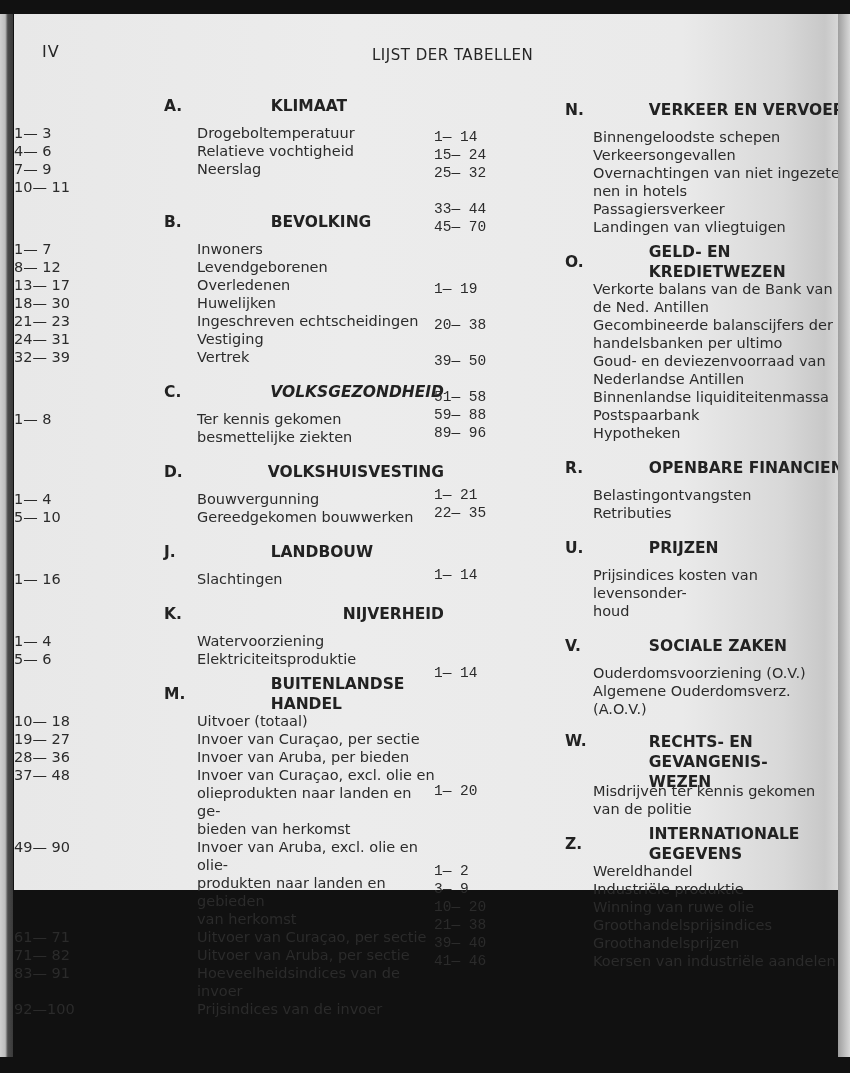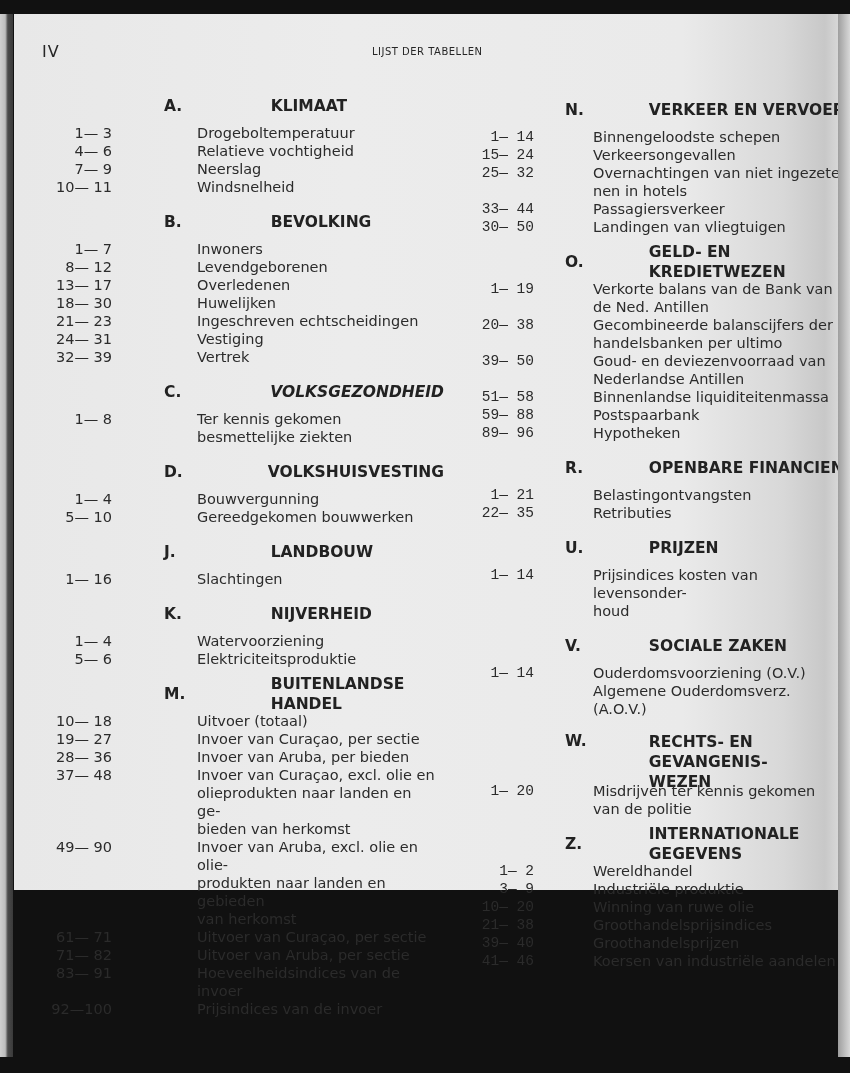--- a/index.html
+++ b/index.html
@@ -15,30 +15,30 @@
   }
   .binding {
     position: absolute; left: 0; top: 14px; width: 13px; height: 1043px;
     background: linear-gradient(90deg, #cfcfcf 0%, #bdbdbd 40%, #4a4a4a 60%, #3a3a3a 100%);
   }
   .page-edge {
     position: absolute; right: 0; top: 14px; width: 12px; height: 1043px;
     background: linear-gradient(90deg, #9e9e9e, #d8d8d8);
   }
   .page-num { position: absolute; left: 28px; top: 28px; font-size: 16px; letter-spacing: 1px; }
-  .running-title { position: absolute; left: 358px; top: 32px; font-size: 10px; letter-spacing: 0.5px; }
+  .running-title { position: absolute; left: 358px; top: 32px; font-size: 15px; letter-spacing: 0.5px; }
   .col { position: absolute; }
   .col.left { left: 0; top: 80px; width: 430px; }
   .col.right { left: 420px; top: 84px; width: 430px; }
   .section { position: relative; }
   .sec-head { display: flex; font-size: 15.5px; font-weight: bold; color: #222; height: 24px; align-items: center; }
   .sec-letter { width: 30px; text-align: left; }
   .rows { margin-top: 6px; }
   .row { display: flex; font-size: 14.5px; line-height: 18px; color: #2b2b2b; }
-  .rng { text-align: right; white-space: nowrap; }
+  .rng { white-space: nowrap; }
   .desc { white-space: pre-line; }
   .left .sec-head { padding-left: 150px; }
   .left .rng { width: 98px; }
   .left .desc { margin-left: 85px; width: 240px; }
   .right .sec-head { padding-left: 131px; }
   .right .rng { width: 100px; font-family: Liberation Mono, monospace; }
   .right .desc { margin-left: 59px; width: 260px; }
   .gap { height: 14px; }
 </style>
 </head>
@@ -63,21 +63,20 @@
           <div class="row">
             <span class="rng">4— 6</span>
             <span class="desc">Relatieve vochtigheid</span>
           </div>
           <div class="row">
             <span class="rng">7— 9</span>
             <span class="desc">Neerslag</span>
           </div>
           <div class="row">
             <span class="rng">10— 11</span>
-            <span class="desc">Windsnelheid</span>
           </div>
         </div>
       </div>
       <div class="gap"></div>
       <div class="section">
         <div class="sec-head">
           <span class="sec-letter">B.</span>
           <span class="desc" style="line-height: 20px;">BEVOLKING</span>
         </div>
         <div class="rows">
@@ -152,21 +151,21 @@
           <div class="row">
             <span class="rng">1— 16</span>
             <span class="desc">Slachtingen</span>
           </div>
         </div>
       </div>
       <div class="gap"></div>
       <div class="section">
         <div class="sec-head">
           <span class="sec-letter">K.</span>
-          <span class="desc" style="line-height: 20px;">NIJVERHEID</span>
+          <span class="desc" style="line-height: 20px; text-align: right;">NIJVERHEID</span>
         </div>
         <div class="rows">
           <div class="row">
             <span class="rng">1— 4</span>
             <span class="desc">Watervoorziening</span>
           </div>
           <div class="row">
             <span class="rng">5— 6</span>
             <span class="desc">Elektriciteitsproduktie</span>
           </div>
@@ -240,21 +239,21 @@
           <div class="row">
             <span class="rng">25— 32</span>
             <span class="desc">Overnachtingen van niet ingezete-
 nen in hotels</span>
           </div>
           <div class="row">
             <span class="rng">33— 44</span>
             <span class="desc">Passagiersverkeer</span>
           </div>
           <div class="row">
-            <span class="rng">30— 50</span>
+            <span class="rng">45— 70</span>
             <span class="desc">Landingen van vliegtuigen</span>
           </div>
         </div>
       </div>
       <div class="gap"></div>
       <div class="section">
         <div class="sec-head">
           <span class="sec-letter">O.</span>
           <span class="desc" style="line-height: 20px;">GELD- EN KREDIETWEZEN</span>
         </div>

